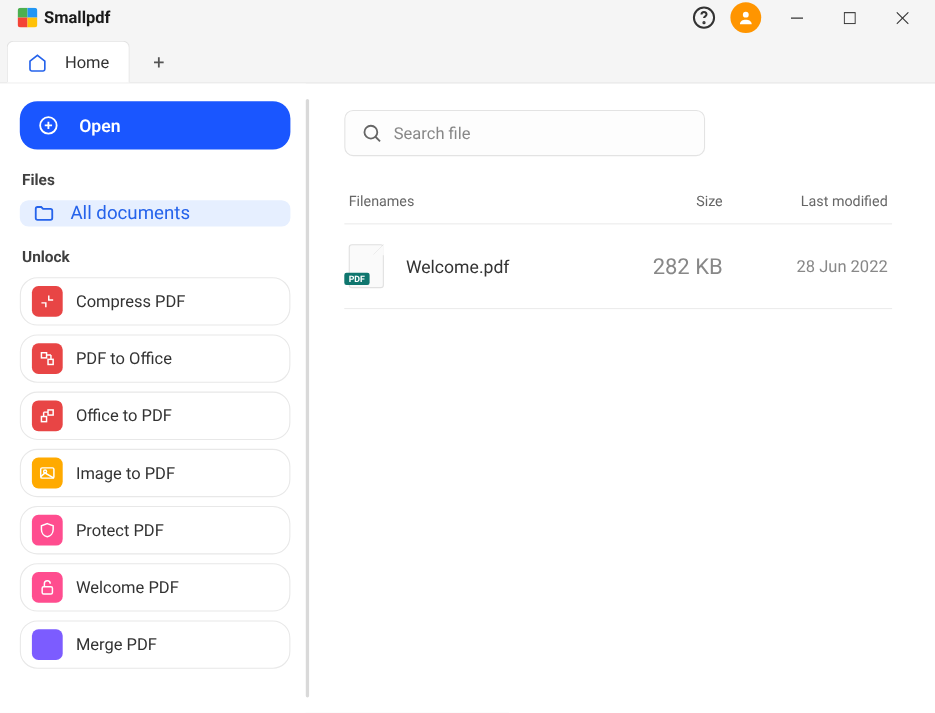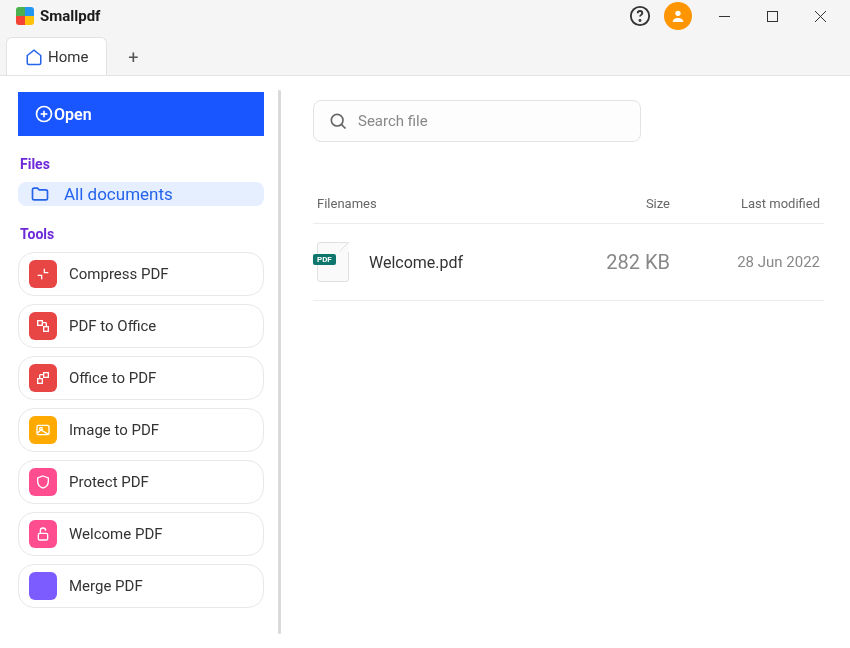--- a/index.html
+++ b/index.html
@@ -10,51 +10,51 @@
 .logo-icon div:nth-child(1){background:#4caf50}
 .logo-icon div:nth-child(2){background:#2196f3}
 .logo-icon div:nth-child(3){background:#f44336}
 .logo-icon div:nth-child(4){background:#ffc107}
 .brand{font-weight:700;font-size:15px;color:#1a1a1a}
 .titlebar-right{margin-left:auto;display:flex;align-items:center;gap:4px}
 .win-btn{width:44px;height:28px;display:flex;align-items:center;justify-content:center;cursor:pointer;color:#555}
 .avatar{width:28px;height:28px;border-radius:50%;background:#ff9500;display:flex;align-items:center;justify-content:center;margin:0 6px}
 .help-btn{width:28px;height:28px;display:flex;align-items:center;justify-content:center;cursor:pointer}
 .tabbar{height:44px;background:#f5f5f5;display:flex;align-items:flex-end;padding-left:6px;border-bottom:1px solid #e3e3e3}
-.tab{height:38px;background:#fff;border:1px solid #e3e3e3;border-bottom:none;border-radius:6px 6px 0 0;display:flex;align-items:center;gap:5px;padding:0 18px;font-size:15px;color:#333;cursor:pointer}
+.tab{height:38px;background:#fff;border:1px solid #e3e3e3;border-bottom:none;border-radius:6px 6px 0 0;display:flex;align-items:center;gap:16px;padding:0 18px;font-size:15px;color:#333;cursor:pointer}
 .tab svg{color:#2563eb}
 .newtab{width:36px;height:36px;display:flex;align-items:center;justify-content:center;cursor:pointer;color:#555;font-size:18px;margin-left:8px}
 .content{display:flex;height:572px;background:#fff}
 .sidebar{width:278px;background:#fff;padding:16px 14px 0 18px;overflow-y:auto}
-.open-btn{width:100%;height:44px;background:#1a56ff;border:none;border-radius:0;color:#fff;font-size:16px;font-weight:600;display:flex;align-items:center;gap:0;padding-left:16px;cursor:pointer}
+.open-btn{width:100%;height:44px;background:#1a56ff;border:none;border-radius:16px;color:#fff;font-size:16px;font-weight:600;display:flex;align-items:center;gap:18px;padding-left:16px;cursor:pointer}
 .open-btn svg{stroke:#fff}
-.section-label{font-size:14px;font-weight:700;color:#6d28d9;margin:20px 0 10px 2px}
+.section-label{font-size:14px;font-weight:700;color:#404040;margin:20px 0 10px 2px}
 .nav-item{height:24px;border-radius:8px;display:flex;align-items:center;gap:14px;padding:0 12px;cursor:pointer;font-size:17px;color:#333}
 .nav-item.active{background:#e6efff;color:#2563eb}
 .nav-item.active .folder-icon{color:#2563eb}
 .tool-item{height:44px;background:#fff;border:1px solid #e8e8e8;border-radius:16px;display:flex;align-items:center;gap:12px;padding:0 10px;margin-bottom:8px;cursor:pointer;font-size:15px;color:#333}
 .tool-icon{width:28px;height:28px;border-radius:6px;display:flex;align-items:center;justify-content:center;flex-shrink:0}
 .ic-red{background:#e84545}
 .ic-yellow{background:#ffaa00}
 .ic-pink{background:#ff4d8f}
 .ic-purple{background:#7c5cff}
 .divider{width:3px;background:#d9d9d9;border-radius:2px;margin:14px 0}
-.main{flex:1;padding:24px 26px 0 32px}
+.main{flex:1;padding:24px 39px 0 32px}
 .search-box{width:328px;height:42px;border:1px solid #e3e3e3;border-radius:8px;display:flex;align-items:center;gap:10px;padding:0 14px;background:#fdfdfd}
 .search-box input{border:none;outline:none;font-size:15px;flex:1;background:transparent;color:#333}
 .search-box input::placeholder{color:#888}
-.table-head{display:flex;margin-top:54px;padding:0 4px 12px;border-bottom:1px solid #ececec;font-size:13px;color:#666}
+.table-head{display:flex;margin-top:34px;padding:0 4px 12px;border-bottom:1px solid #ececec;font-size:13px;color:#666}
 .col-name{flex:1}
 .col-size{width:140px;text-align:right}
 .col-mod{width:150px;text-align:right}
 .file-row{display:flex;align-items:center;padding:18px 4px;border-bottom:1px solid #ececec;cursor:pointer}
 .file-icon{width:32px;height:40px;position:relative;margin-right:20px}
 .file-page{width:32px;height:40px;background:#fafafa;border:1px solid #e0e0e0;border-radius:3px;position:relative}
 .file-page::after{content:"";position:absolute;top:-1px;right:-1px;width:10px;height:10px;background:linear-gradient(135deg,transparent 49%,#e0e0e0 50%,#fafafa 51%);border-bottom-left-radius:2px}
-.pdf-badge{position:absolute;bottom:17px;left:-4px;background:#0f766e;color:#fff;font-size:8px;font-weight:700;padding:1px 4px;border-radius:2px}
+.pdf-badge{position:absolute;bottom:3px;left:-4px;background:#0f766e;color:#fff;font-size:8px;font-weight:700;padding:1px 4px;border-radius:2px}
 .file-name{flex:1;font-size:16px;color:#333}
 .file-size{width:140px;text-align:right;color:#888;font-size:20px}
 .file-mod{width:150px;text-align:right;color:#888;font-size:15px}
 .sidebar::-webkit-scrollbar{width:6px}
 .sidebar::-webkit-scrollbar-thumb{background:#ccc;border-radius:3px}
 </style>
 </head>
 <body>
 
 <div class="titlebar">
@@ -122,21 +122,21 @@
     </button>
 
     <div class="section-label">Files</div>
     <div class="nav-item active">
       <svg class="folder-icon" width="20" height="20" viewBox="0 0 24 24" fill="none" stroke="currentColor" stroke-width="2">
           <path d="M3 7a2 2 0 0 1 2-2h4l2 2h8a2 2 0 0 1 2 2v8a2 2 0 0 1-2 2H5a2 2 0 0 1-2-2z"></path>
         </svg>
       <span>All documents</span>
     </div>
 
-    <div class="section-label">Tools</div>
+    <div class="section-label">Unlock</div>
 
     <div class="tool-item">
       <div class="tool-icon ic-red">
           <svg width="16" height="16" viewBox="0 0 24 24" fill="none" stroke="#fff" stroke-width="2">
             <polyline points="4 14 10 14 10 20"></polyline>
             <polyline points="20 10 14 10 14 4"></polyline>
           </svg>
         </div>
       <span>Compress PDF</span>
     </div>

